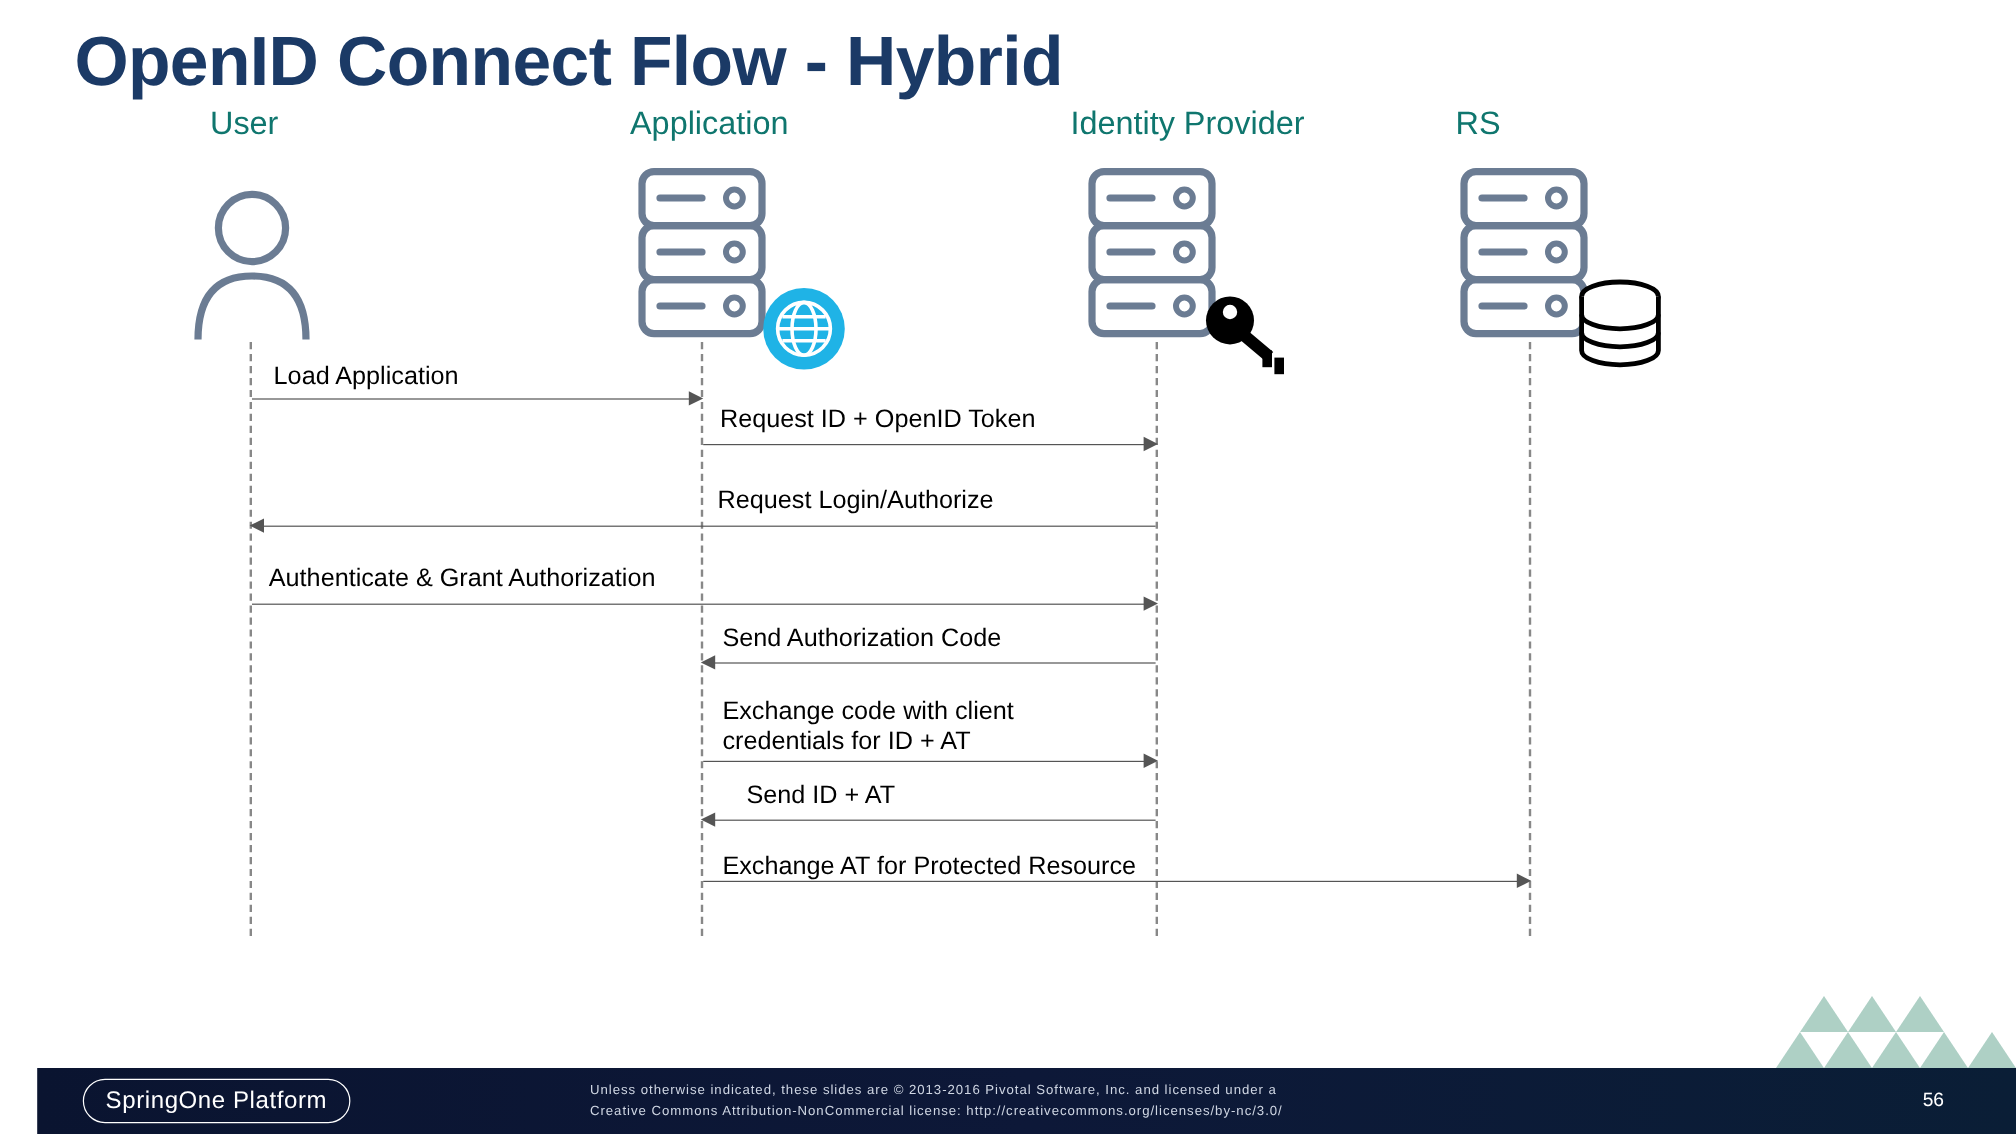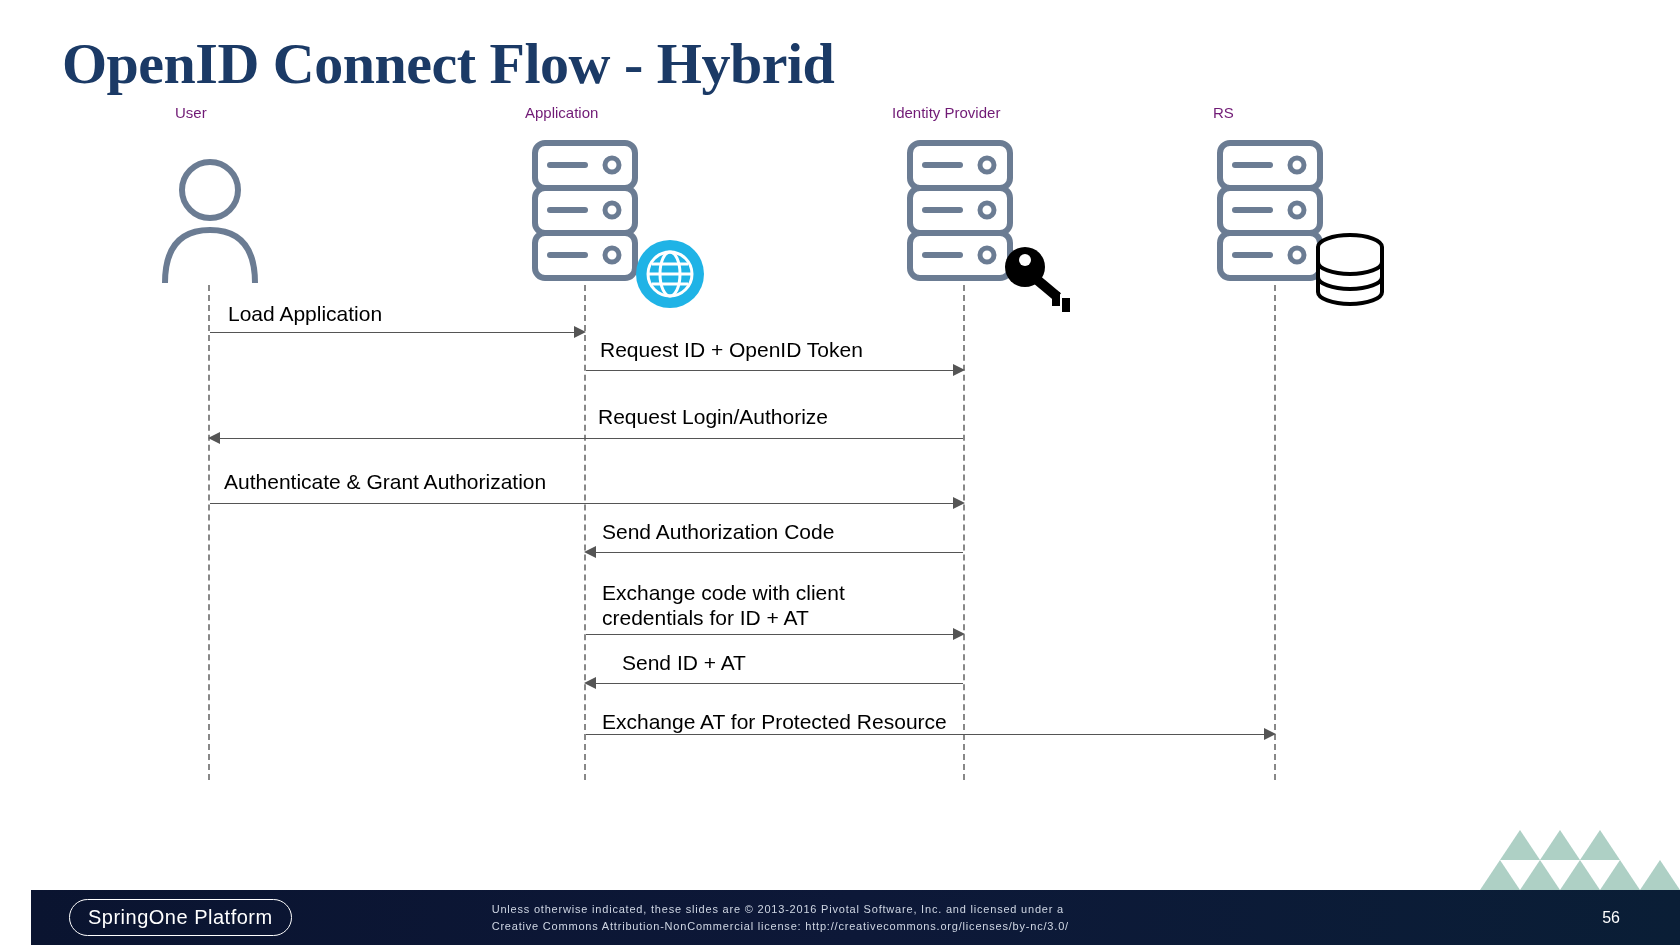--- a/index.html
+++ b/index.html
@@ -1,18 +1,18 @@
 <!DOCTYPE html>
 <html><head>
 <meta charset="utf-8">
 <style>
   * { margin: 0; padding: 0; box-sizing: border-box; }
   body { width: 1680px; height: 945px; font-family: Arial, Helvetica, sans-serif; background: #fff; position: relative; overflow: hidden; }
-  .title { position: absolute; left: 62px; top: 30px; font-size: 58px; font-weight: 700; color: #1b3a66; letter-spacing: -0.5px; font-family: Liberation Serif, serif; }
-  .actor-label { position: absolute; top: 104px; font-size: 15px; color: #701a75; text-align: center; }
+  .title { position: absolute; left: 62px; top: 18px; font-size: 58px; font-weight: 700; color: #1b3a66; letter-spacing: -0.5px; }
+  .actor-label { position: absolute; top: 88px; font-size: 27px; color: #0f766e; text-align: center; }
   .icon-wrap { position: absolute; }
   .lifeline { position: absolute; top: 285px; border-left: 2px dashed #888; }
   .msg { position: absolute; font-size: 21px; color: #000; white-space: nowrap; }
   .arrow-line { position: absolute; height: 0; border-top: 1.5px solid #555; }
   .arrow-head-r { position: absolute; width: 0; height: 0; border-top: 6px solid transparent; border-bottom: 6px solid transparent; border-left: 12px solid #555; }
   .arrow-head-l { position: absolute; width: 0; height: 0; border-top: 6px solid transparent; border-bottom: 6px solid transparent; border-right: 12px solid #555; }
   .footer { position: absolute; left: 0; right: 0; bottom: 0; height: 55px; background: linear-gradient(90deg, #0a1430 0%, #0d1838 50%, #0a1e36 100%); display: flex; align-items: center; margin-left: 31px; }
   .badge { border: 1.5px solid #fff; color: #fff; border-radius: 22px; padding: 6px 18px; font-size: 20px; margin-left: 38px; font-weight: 300; letter-spacing: 0.5px; }
   .copyright { color: #cfd6e3; font-size: 11px; letter-spacing: 0.8px; margin-left: 200px; line-height: 1.5; }
   .page-num { position: absolute; right: 60px; color: #fff; font-size: 16px; }

